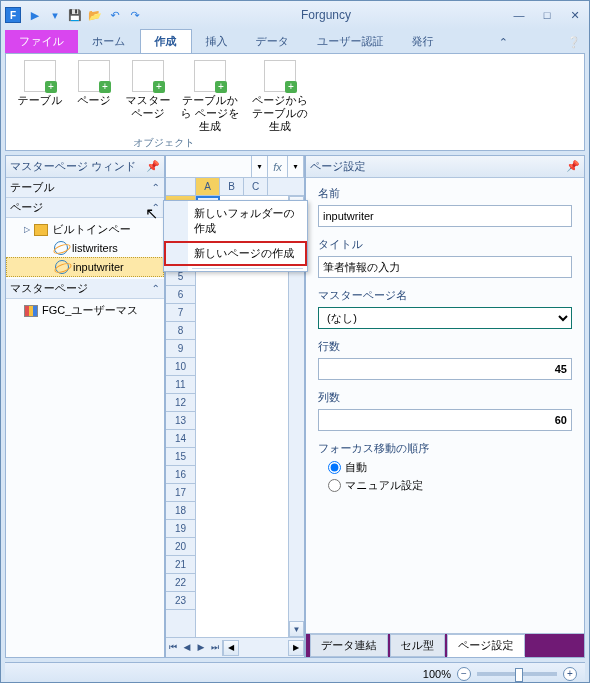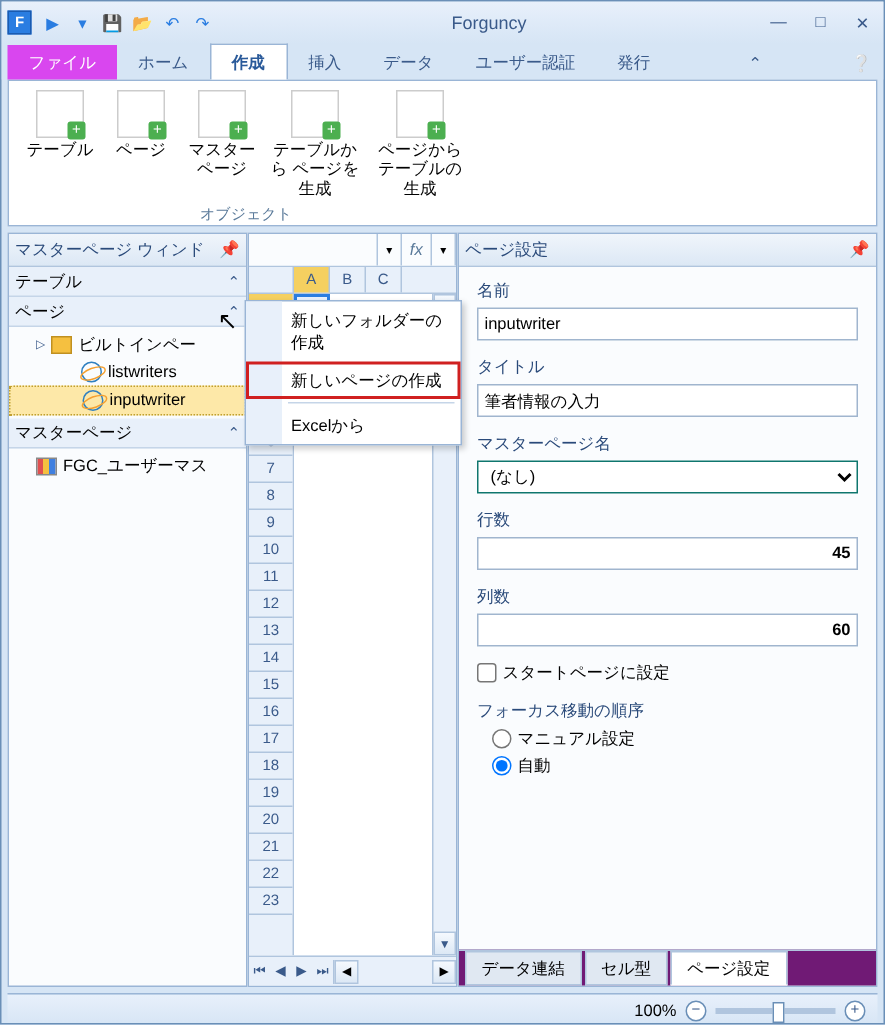--- a/index.html
+++ b/index.html
@@ -296,33 +296,29 @@
         <select><option>(なし)</option></select>
       </div>
       <div class="field">
         <div class="field-label">行数</div>
         <input type="text" class="num" value="45" style="">
       </div>
       <div class="field">
         <div class="field-label">列数</div>
         <input type="text" class="num" value="60" style="">
       </div>
-      <div class="field chk">
-        <input type="checkbox" style="">
-        <span>スタートページに設定</span>
-      </div>
       <div class="field">
         <div class="field-label">フォーカス移動の順序</div>
+        <div class="radio">
+            <input type="radio" name="fo" checked="" style="">
+            <span>自動</span>
+          </div>
         <div class="radio">
             <input type="radio" name="fo" style="">
             <span>マニュアル設定</span>
-          </div>
-        <div class="radio">
-            <input type="radio" name="fo" checked="" style="">
-            <span>自動</span>
           </div>
       </div>
     </div>
     <div class="prop-tabs">
       <div class="prop-tab">データ連結</div>
       <div class="prop-tab">セル型</div>
       <div class="prop-tab active">ページ設定</div>
     </div>
   </div>
 
@@ -333,16 +329,15 @@
   <span class="zbtn">−</span>
   <div class="zoom-slider"></div>
   <span class="zbtn">+</span>
 </div>
 
 <div class="context-menu">
   <div class="cm-strip"></div>
   <div class="cm-item">新しいフォルダーの作成</div>
   <div class="cm-item highlight">新しいページの作成</div>
   <div class="cm-sep"></div>
-  <div class="cm-item">Excelから</div>
 </div>
 
 <div class="cursor">↖</div>
 
 </body></html>

